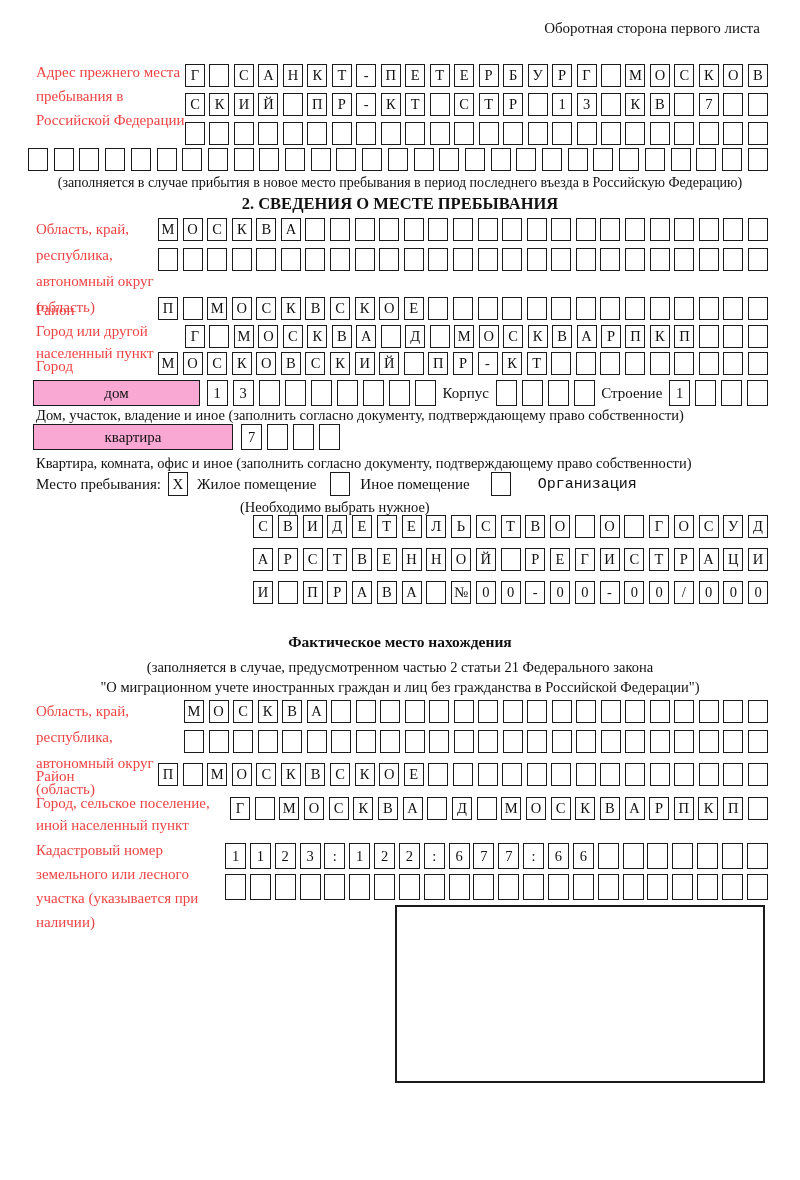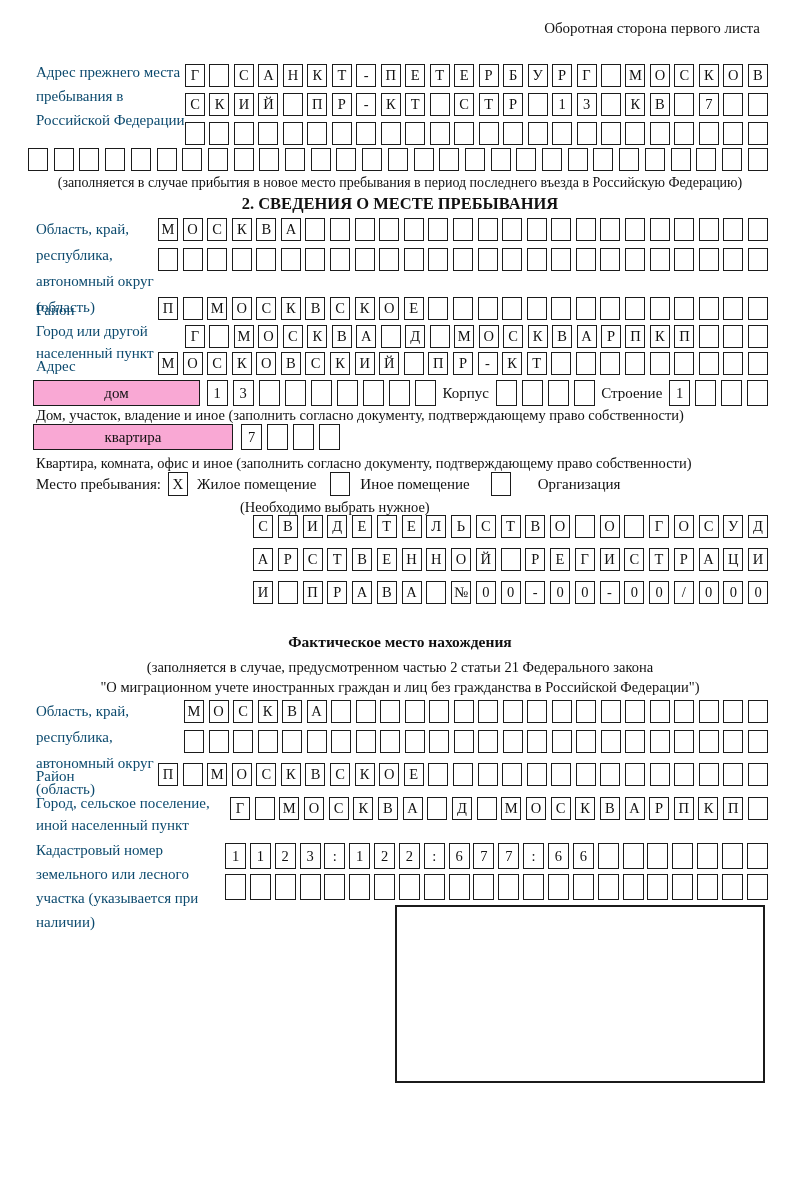--- a/index.html
+++ b/index.html
@@ -7,21 +7,21 @@
     position:relative;
     width:800px;height:1180px;
     background:#fff;
     color:#111;
     font-family:"Liberation Serif","DejaVu Serif",serif;
     font-size:15px;
     overflow:hidden;
   }
   .abs{position:absolute;}
   .hdr-note{top:20px;right:40px;font-size:15px;}
-  .lbl{color:#0c4a6e;line-height:24px;}
+  .lbl{color:#ef4444;line-height:24px;}
   .cap{font-size:14px;text-align:center;width:100%;}
   .sec-title{width:100%;text-align:center;font-weight:bold;font-size:16.5px;}
   
   .cellrow{display:flex;justify-content:space-between;}
   .cell{
     width:20px;height:23px;
     border:1.6px solid #1b1b1b;
     box-sizing:border-box;
     display:flex;align-items:center;justify-content:center;
     font-size:14.5px;line-height:1;
@@ -273,21 +273,21 @@
       <div class="cell">А</div>
       <div class="cell">Р</div>
       <div class="cell">П</div>
       <div class="cell">К</div>
       <div class="cell">П</div>
       <div class="cell"></div>
       <div class="cell"></div>
       <div class="cell"></div>
     </div>
 
-  <div class="abs lbl" style="left:36px;top:354px;">Адрес</div>
+  <div class="abs lbl" style="left:36px;top:354px;">Город</div>
   <div class="abs cellrow" style="left:158px;top:352px;width:610px;">
       <div class="cell">М</div>
       <div class="cell">О</div>
       <div class="cell">С</div>
       <div class="cell">К</div>
       <div class="cell">О</div>
       <div class="cell">В</div>
       <div class="cell">С</div>
       <div class="cell">К</div>
       <div class="cell">И</div>
@@ -350,21 +350,21 @@
   </div>
   <div class="abs" style="left:36px;top:455px;font-size:14.5px;">Квартира, комната, офис и иное (заполнить согласно документу, подтверждающему право собственности)</div>
 
   <div class="abs chkrow" style="left:36px;top:472px;">
     <span>Место пребывания:</span>
     <span class="chk" style="margin-left:7px;">X</span>
     <span style="margin-left:9px;">Жилое помещение</span>
     <span class="chk" style="margin-left:14px;"></span>
     <span style="margin-left:10px;">Иное помещение</span>
     <span class="chk" style="margin-left:21px;"></span>
-    <span style="margin-left:27px;">Организация</span>
+    <span style="margin-left:27px;font-family:Liberation Mono, monospace;">Организация</span>
   </div>
   <div class="abs" style="left:240px;top:499px;font-size:14.5px;">(Необходимо выбрать нужное)</div>
 
   <div class="abs cellrow" style="left:253px;top:515px;width:515px;">
       <div class="cell">С</div>
       <div class="cell">В</div>
       <div class="cell">И</div>
       <div class="cell">Д</div>
       <div class="cell">Е</div>
       <div class="cell">Т</div>

